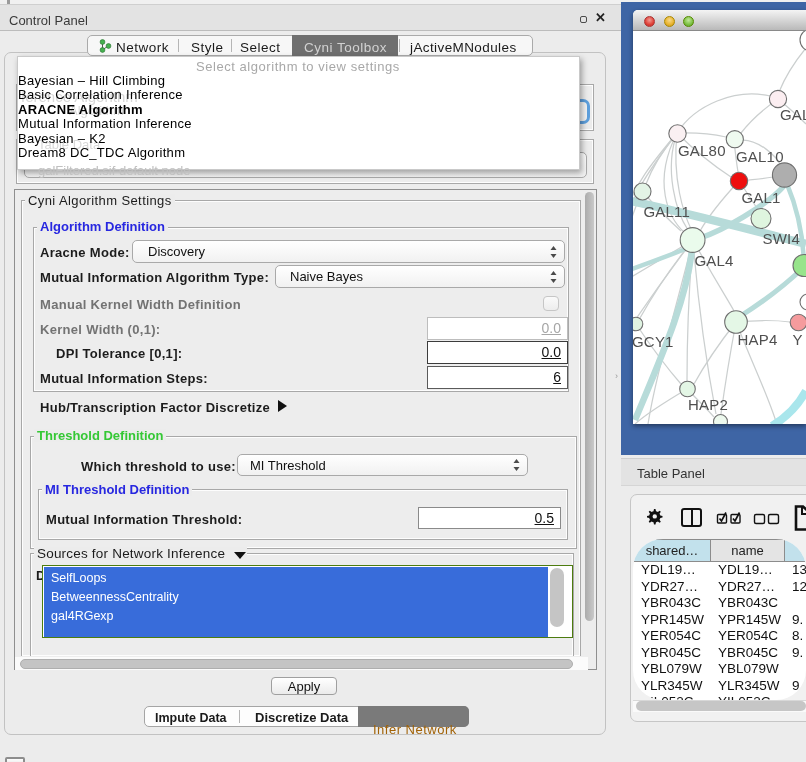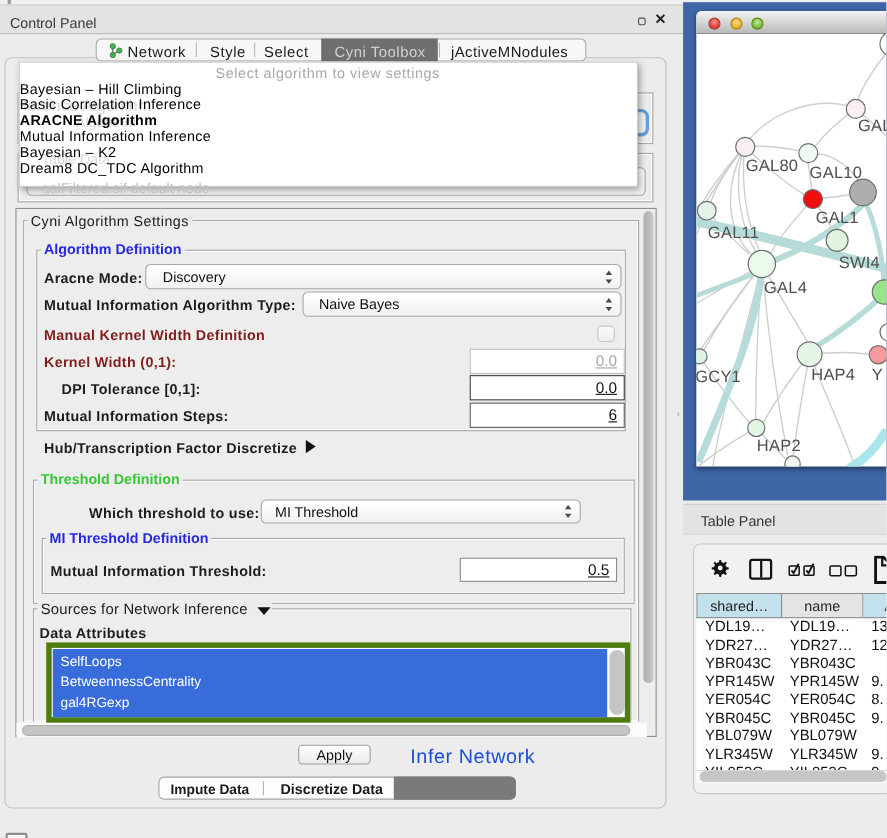--- a/index.html
+++ b/index.html
@@ -7,21 +7,21 @@
 body { background:#ececec; font-family:"Liberation Sans", sans-serif; position:relative; }
 .abs { position:absolute; }
 .b { font-weight:bold; }
 .grp { position:absolute; border:1px solid #a8a8a8; box-shadow:1px 1px 0 #fdfdfd inset, -1px -1px 0 #fdfdfd inset; }
 .gtitle { position:absolute; background:#ececec; padding:0 3px; font-size:13px; line-height:13px; }
 .combo { position:absolute; border:1px solid #a9a9a9; border-radius:5px; background:linear-gradient(#ffffff,#f1f1f1); font-size:13px; color:#111; }
 .combo .ar { position:absolute; right:7px; top:50%; width:7px; height:14px; margin-top:-7px; }
 .ar svg { display:block; }
 .tfield { position:absolute; background:#fff; font-size:14px; text-align:right; padding-right:6px; color:#111;text-decoration:underline; }
 .lbl { position:absolute; font-size:13px; font-weight:bold; letter-spacing:0.3px; color:#1c1c1c; white-space:nowrap; }
-.dis { color:#7f1d1d; }
+.dis { color:#737373; }
 </style>
 </head>
 <body>
 
 <div class="abs" style="left:0;top:0;width:806px;height:5px;background:#f0f0f0;"></div>
 <div class="abs" style="left:7px;top:0;width:3px;height:4px;background:#9a9a9a;"></div>
 <div class="abs" style="left:0;top:4px;width:621px;height:27px;background:#e3e3e3;border-top:1px solid #cfcfcf;border-bottom:1px solid #bcbcbc;"></div>
 <div class="abs" style="left:9px;top:13px;font-size:13px;color:#3a3a3a;">Control Panel</div>
 <div class="abs" style="left:579.5px;top:15.5px;width:7.5px;height:7.5px;border:1.5px solid #4c4c4c;border-radius:2px;"></div>
 <div class="abs" style="left:595px;top:10px;font-size:13px;font-weight:bold;color:#222;">✕</div>
@@ -119,37 +119,37 @@
 <div class="lbl" style="left:46px;top:512px;">Mutual Information Threshold:</div>
 <div class="tfield" style="left:418px;top:507px;width:143px;height:22px;border:1px solid #8a8a8a;line-height:20px;">0.5</div>
 
 <div class="grp" style="left:30px;top:553px;width:544px;height:103px;border-bottom:none;"></div>
 <div class="gtitle" style="left:34px;top:547px;color:#1c1c1c;font-size:13.5px;letter-spacing:0.2px;padding-right:22px;">Sources for Network Inference</div>
 <svg class="abs" style="left:233px;top:550px;" width="14" height="10">
     <path d="M1,2 L13,2 L7,9 Z" fill="#111"></path>
   </svg>
 <div class="lbl" style="left:36px;top:568px;">Data Attributes</div>
 
-<div class="abs" style="left:42px;top:584px;width:531px;height:73px;border:5px solid #4d7c0f;background:#fff;overflow:hidden;">
+<div class="abs" style="left:42px;top:565px;width:531px;height:73px;border:1px solid #4d7c0f;background:#fff;overflow:hidden;">
   <div style="position:absolute;left:1px;top:1px;width:504px;height:80px;background:#386cda;color:#fff;font-size:12.5px;">
     <div style="padding:4px 0 0 7px;height:18.7px;">SelfLoops</div>
     <div style="padding:4.2px 0 0 7px;height:18.7px;">BetweennessCentrality</div>
     <div style="padding:4.2px 0 0 7px;height:18.7px;">gal4RGexp</div>
   </div>
   <div style="position:absolute;left:507px;top:2px;width:14px;height:59px;background:#c5c5c5;border-radius:7px;"></div>
 </div>
 
 <div class="abs" style="left:271px;top:677px;width:66px;height:18px;border:1px solid #9f9f9f;border-radius:4px;background:linear-gradient(#ffffff,#ebebeb);text-align:center;font-size:13px;line-height:17px;color:#111;">Apply</div>
 
 <div class="abs" style="left:144px;top:706px;width:325px;height:21px;background:#fdfdfd;border:1px solid #a5a5a5;border-radius:5px;"></div>
 <div class="abs" style="left:239px;top:710px;width:1px;height:13px;background:#b5b5b5;"></div>
 <div class="abs" style="left:358px;top:706px;width:111px;height:21px;background:#7a7a7a;border-radius:0 5px 5px 0;"></div>
 <div class="abs" style="left:155px;top:711px;font-size:12.5px;font-weight:bold;color:#1a1a1a;">Impute Data</div>
 <div class="abs" style="left:255px;top:710px;font-size:13px;font-weight:bold;color:#1a1a1a;">Discretize Data</div>
-<div class="abs" style="left:373px;top:678px;font-size:18px;letter-spacing:0.5px;color:#1d4ed8;">Infer Network</div>
+<div class="abs" style="left:373px;top:722px;font-size:13px;letter-spacing:0.5px;color:#a16207;">Infer Network</div>
 
 <div class="abs" style="left:5px;top:757px;width:20px;height:10px;border:2px solid #8d8d8d;border-radius:2px;background:linear-gradient(#fdfdfd,#e5e5e5);"></div>
 
 <div class="abs" style="left:615px;top:371px;font-size:9px;color:#9a9a9a;">›</div>
 
 <div class="abs" style="left:621px;top:2px;width:185px;height:453px;background:#3e65a5;"></div>
 
 <div class="abs" style="left:633px;top:10px;width:173px;height:414px;border-radius:5px 0 0 0;box-shadow:0 2px 5px rgba(0,0,0,0.45);background:#fff;"></div>
 <div class="abs" style="left:633px;top:10px;width:173px;height:21px;border-radius:5px 0 0 0;background:linear-gradient(#f4f4f4,#b9b9b9);border-bottom:1px solid #8a8a8a;"></div>
 <div class="abs" style="left:644px;top:16px;width:11px;height:11px;border-radius:50%;background:radial-gradient(circle at 50% 35%,#f09a93 0%,#df4037 60%,#c03028 100%);border:0.5px solid #a33;"></div>
@@ -254,21 +254,21 @@
     <rect x="52.5" y="3.5" width="10" height="9" rx="1.5"></rect>
   </g>
   <path d="M3.5,7.5 L5.5,10 L10,1.5" stroke="#111" stroke-width="1.7" fill="none"></path>
   <path d="M17,7.5 L19,10 L23.5,1.5" stroke="#111" stroke-width="1.7" fill="none"></path>
 </svg>
 <svg class="abs" style="left:794px;top:505px;" width="12" height="26" viewBox="0 0 12 26">
   <path d="M2,1.5 L9,1.5 L16,8 L16,24.5 L2,24.5 Z" fill="none" stroke="#111" stroke-width="2.6"></path>
   <path d="M8,2 L8,9 L15,9" fill="none" stroke="#111" stroke-width="2"></path>
 </svg>
 
-<div class="abs" style="left:633px;top:539px;width:173px;height:161px;background:#fff;overflow:hidden;">
+<div class="abs" style="left:633px;top:539px;width:173px;height:161px;background:#fff;overflow:hidden;border-radius:30px;">
   <div style="position:absolute;left:0;top:0;height:23px;width:77px;background:#c2e1ec;border:1px solid #8c8c8c;border-right:none;text-align:center;font-size:13px;line-height:22px;color:#222;">shared…</div>
   <div style="position:absolute;left:77px;top:0;height:23px;width:75px;background:#e4e4e4;border:1px solid #8c8c8c;text-align:center;font-size:13px;line-height:22px;color:#222;">name</div>
   <div style="position:absolute;left:152px;top:0;height:23px;width:30px;background:#c2e1ec;border:1px solid #8c8c8c;border-left:none;font-size:13px;line-height:22px;color:#222;padding-left:19px;">A</div>
   <div style="position:absolute;left:0;top:23px;font-size:13.5px;color:#111;line-height:16.5px;white-space:pre;">
     <div style="position:absolute;left:8px;top:0;">YDL19…<br>YDR27…<br>YBR043C<br>YPR145W<br>YER054C<br>YBR045C<br>YBL079W<br>YLR345W<br>YIL052C</div>
     <div style="position:absolute;left:85px;top:0;">YDL19…<br>YDR27…<br>YBR043C<br>YPR145W<br>YER054C<br>YBR045C<br>YBL079W<br>YLR345W<br>YIL052C</div>
     <div style="position:absolute;left:159px;top:0;">13…<br>12…<br><br>9.<br>8.<br>9.<br><br>9.<br>9.</div>
   </div>
 </div>
 

